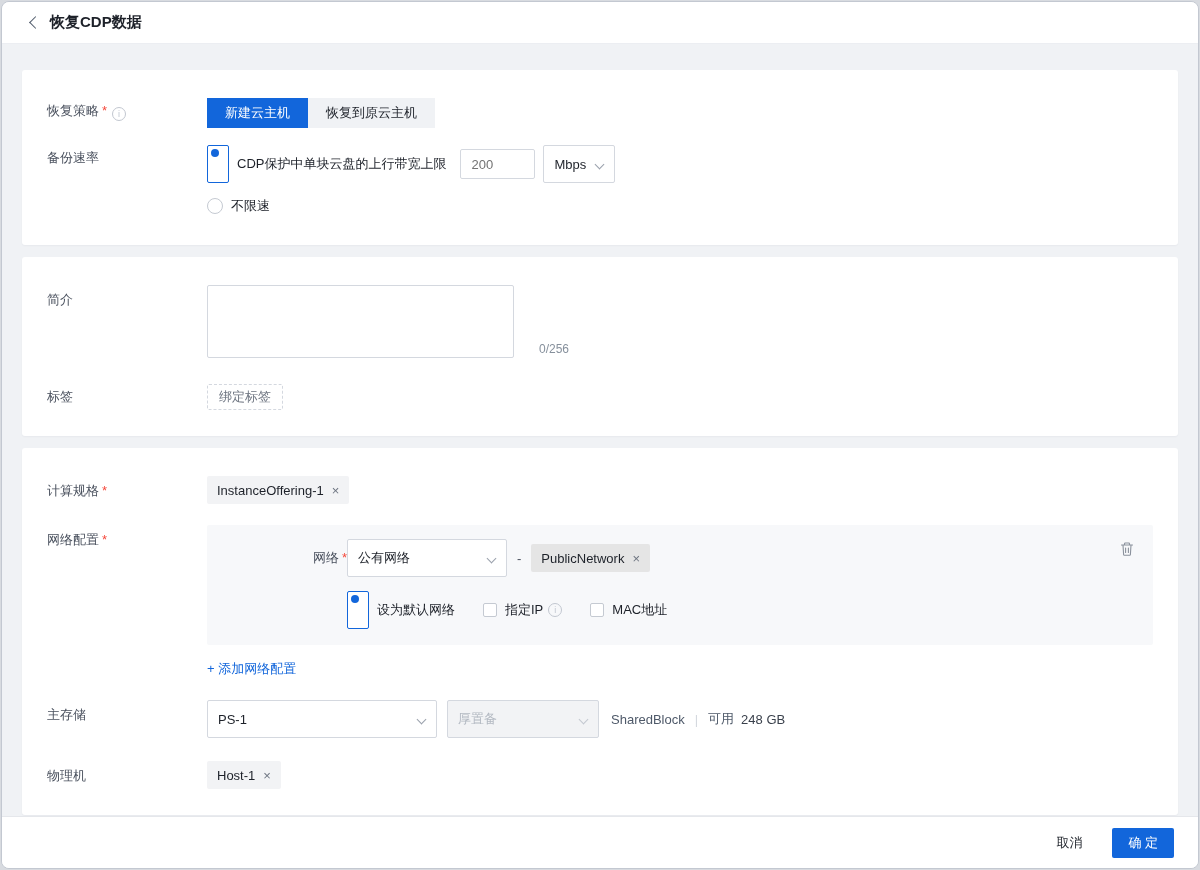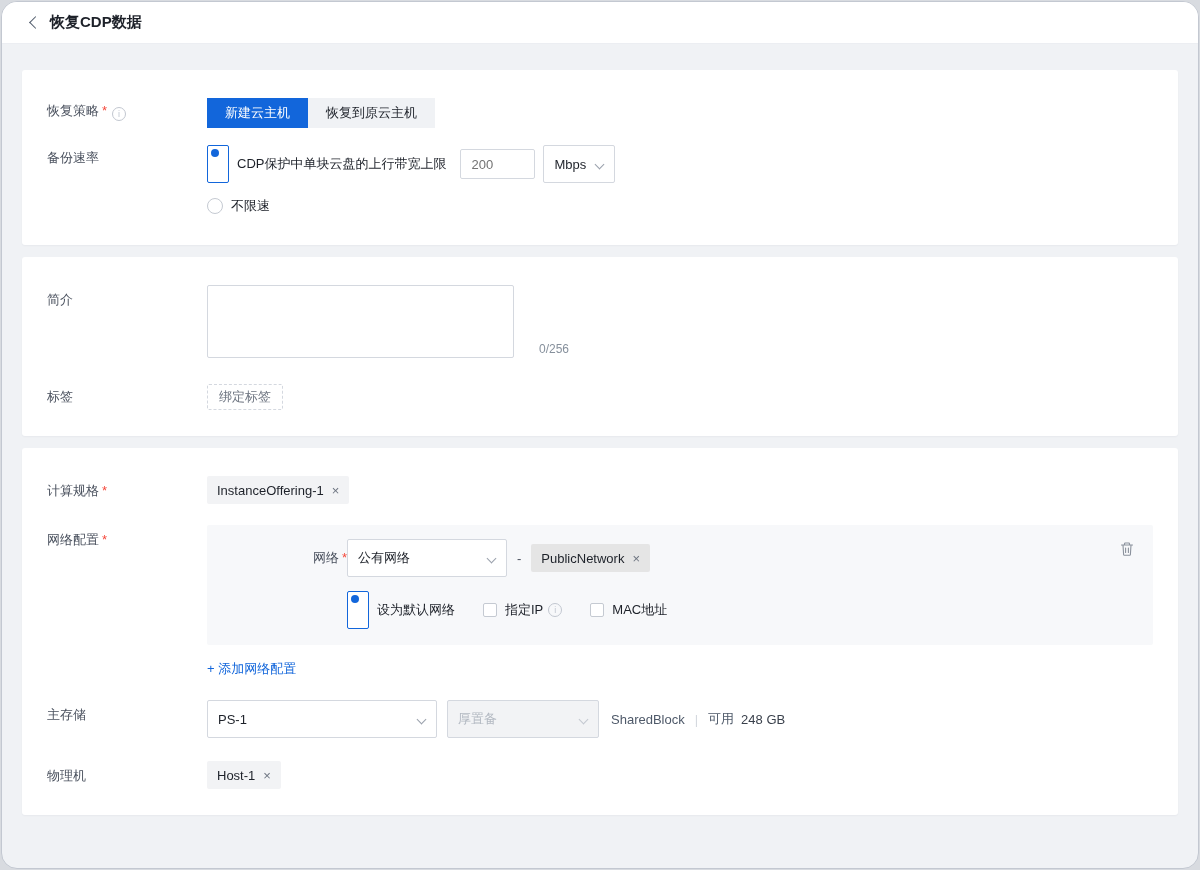--- a/index.html
+++ b/index.html
@@ -1,19 +1,19 @@
 <!DOCTYPE html>
 <html><head>
 <meta charset="utf-8">
 <style>
   * { margin:0; padding:0; box-sizing:border-box; }
   html,body { background:#d8dbe0; font-family:"Liberation Sans","DejaVu Sans",sans-serif; }
   .window {
     width:1198px; height:868px; margin:1px auto; background:#f0f2f5;
-    border:1px solid #c3c8d1; border-radius:16px; overflow:hidden;
+    border:1px solid #c3c8d1; border-radius:8px; overflow:hidden;
     display:flex; flex-direction:column; position:relative;
   }
   
   .hdr { background:#fff; height:42px; flex:0 0 42px; display:flex; align-items:center;
          padding:0 24px; border-bottom:1px solid #eceef2; }
   .back { width:16px; height:16px; margin-right:8px; cursor:pointer; position:relative; }
   .back::before { content:""; position:absolute; left:5px; top:3px; width:8px; height:8px;
          border-left:1.6px solid #4e5969; border-bottom:1.6px solid #4e5969; transform:rotate(45deg); }
   .hdr-title { font-size:15px; font-weight:bold; color:#1d2129; }
   
@@ -227,14 +227,18 @@
           <span class="chip">
             <span>Host-1</span>
             <span class="x">×</span>
           </span>
         </div>
       </div>
     </div>
 
   </div>
 
+  <div class="ftr">
+    <button class="btn-text">取消</button>
+    <button class="btn-primary">确 定</button>
+  </div>
 
 </div>
 
 </body></html>

